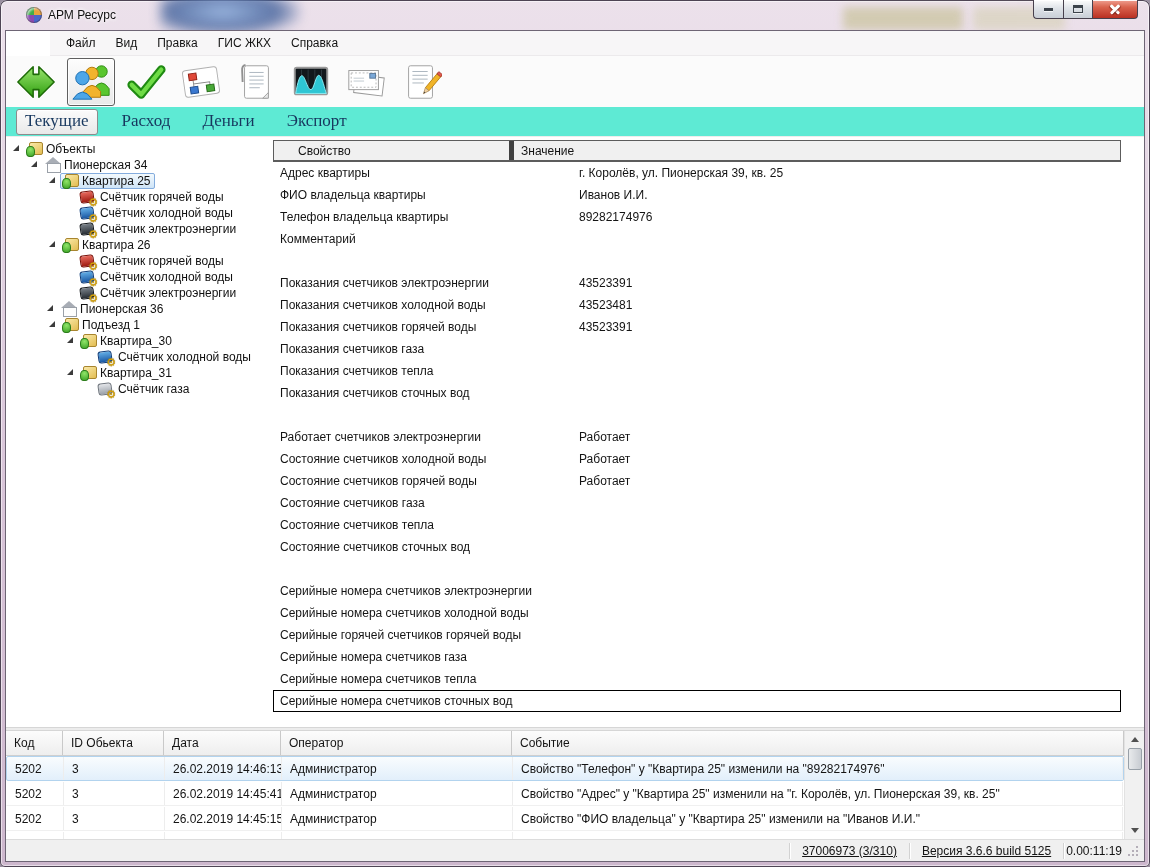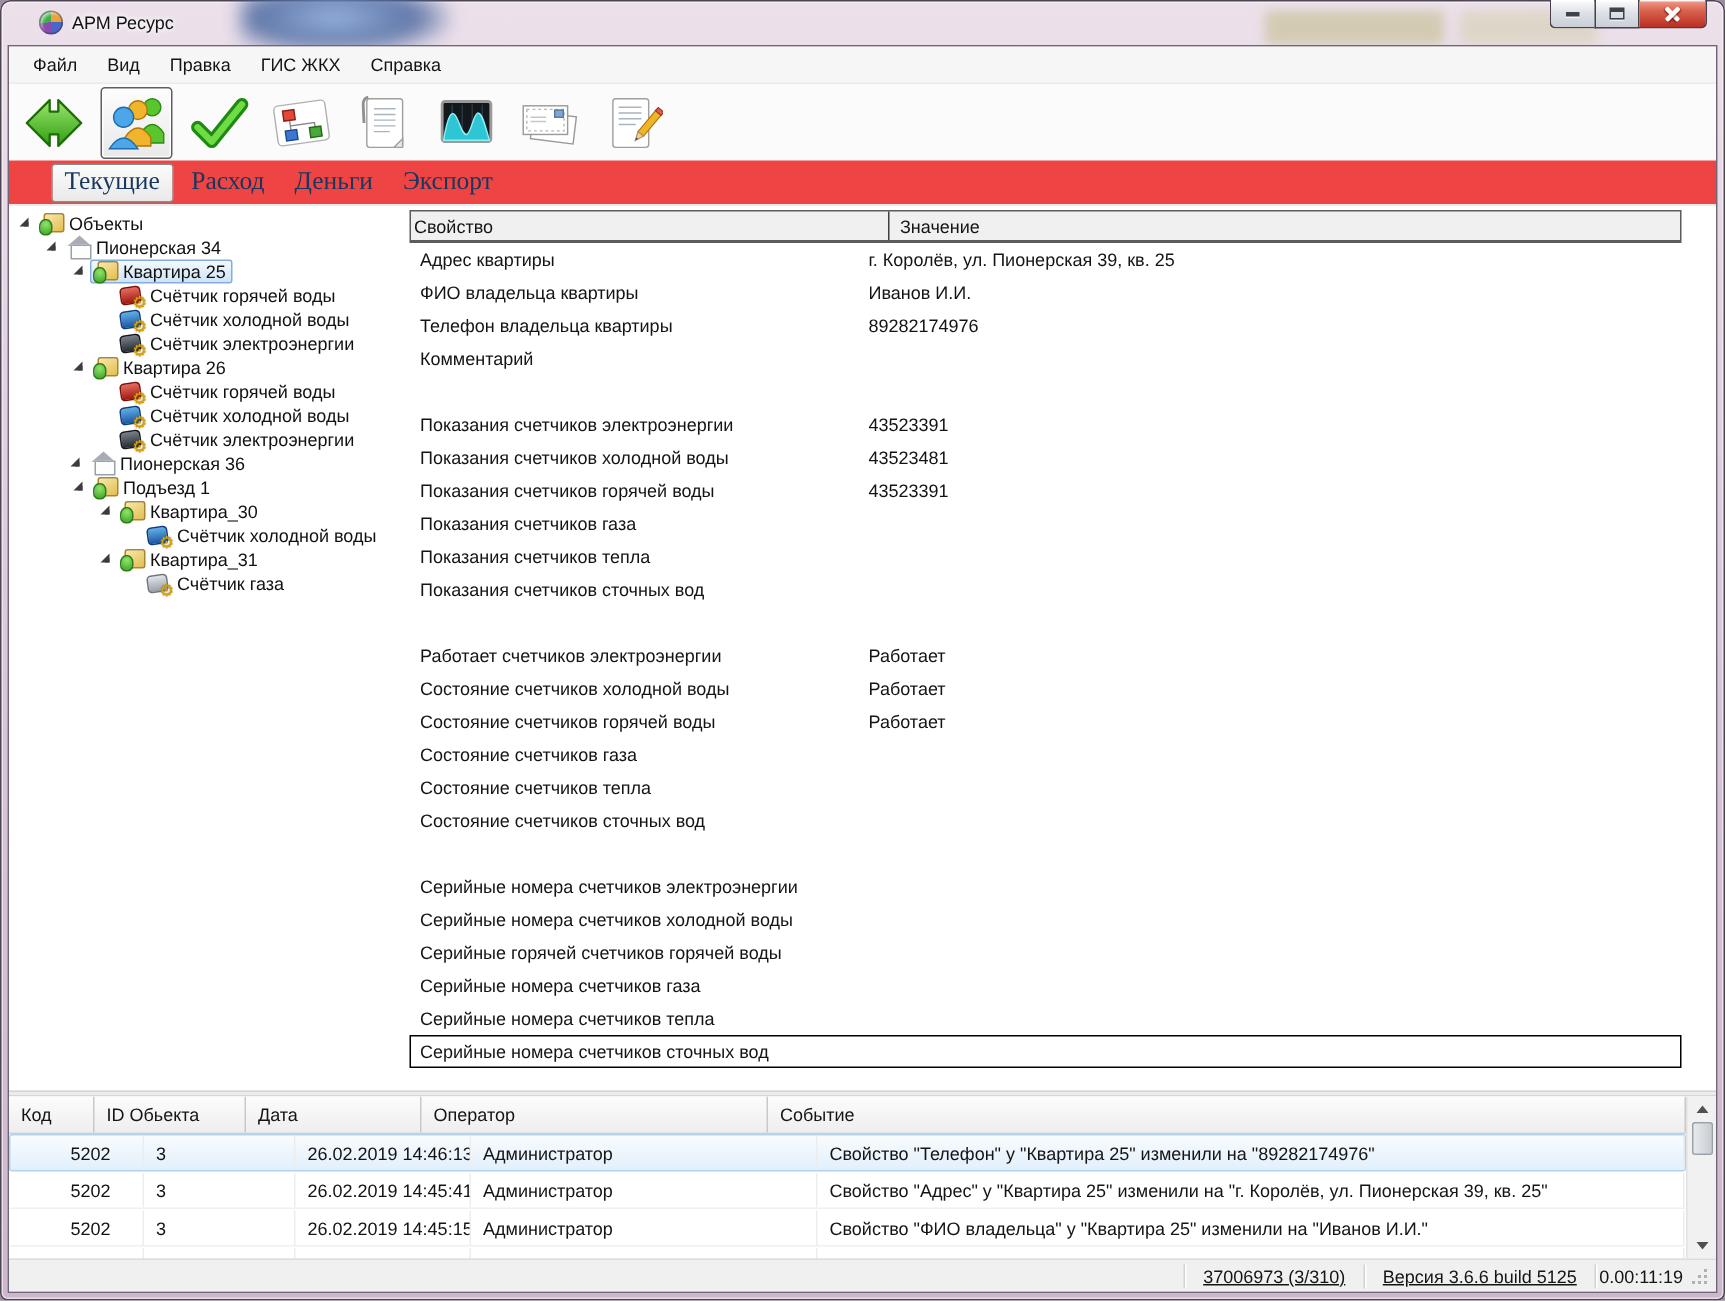--- a/index.html
+++ b/index.html
@@ -28,29 +28,29 @@
   .glyph-min{width:9px;height:3px;background:#3c434b;box-shadow:0 1px 0 rgba(255,255,255,.7);}
   .glyph-max{width:10px;height:8px;border:1px solid #3c434b;border-top-width:3px;background:transparent;box-shadow:0 1px 0 rgba(255,255,255,.6);}
   .glyph-close{position:relative;width:12px;height:12px;}
   .glyph-close::before,.glyph-close::after{content:'';position:absolute;left:0;top:5px;width:12px;height:2.6px;background:#fff;border-radius:1px;box-shadow:0 1px 1px rgba(90,10,0,.6);}
   .glyph-close::before{transform:rotate(45deg);}
   .glyph-close::after{transform:rotate(-45deg);}
   
   .frame{position:absolute;left:5px;right:5px;top:30px;bottom:5px;background:#fff;border:1px solid #6e6575;
     display:flex;flex-direction:column;overflow:hidden;}
   
-  .menubar{height:25px;background:#f7f6f7;display:flex;align-items:center;padding-left:6px;border-bottom:1px solid #eceaec;flex:none;}
+  .menubar{height:25px;background:#f7f6f7;display:flex;align-items:center;padding-left:6px;border-bottom:1px solid #eceaec;flex:none;margin-left:44px;}
   .menu-item{font-size:12px;color:#141414;padding:3px 10px;cursor:default;}
   
   .toolbar{height:51px;background:#fbfbfb;display:flex;align-items:center;padding-left:6px;gap:7px;flex:none;}
   .tool-btn{width:48px;height:48px;display:flex;align-items:center;justify-content:center;border:1px solid transparent;border-radius:3px;}
   .tool-btn.active{border-color:#5f5f5f;background:linear-gradient(180deg,#fdfdfd,#e9e9e9);box-shadow:inset 0 0 0 1px rgba(255,255,255,.8);}
   .tool-btn svg{display:block;}
   
-  .tabbar{height:30px;background:#ef4444;display:flex;align-items:center;padding-left:28px;gap:4px;flex:none;border-bottom:1px solid #ededed;}
+  .tabbar{height:30px;background:#5eead4;display:flex;align-items:center;padding-left:10px;gap:16px;flex:none;border-bottom:1px solid #ededed;}
   .tab{font-family:"Liberation Serif",serif;font-size:17px;color:#17375e;padding:1px 8px 3px;cursor:default;}
   .tab.active{border:1px solid #8c8c8c;border-radius:3px;background:linear-gradient(180deg,#fbfbfb,#e9e9e9);box-shadow:inset 0 1px 0 #fff;}
   
   .workspace{flex:1;display:flex;background:#fff;overflow:hidden;}
   .tree{width:262px;flex:none;padding-top:4px;overflow:hidden;}
   .tree-row{height:16px;display:flex;align-items:center;font-size:12px;color:#111;white-space:nowrap;cursor:default;}
   .expander{flex:none;width:10px;height:10px;position:relative;margin-right:2px;}
   .expander::before{content:'';position:absolute;left:1px;top:1px;border:3.5px solid transparent;border-bottom-color:#3c3c3c;border-right-color:#3c3c3c;}
   .expander.leaf::before{display:none;}
   .node-box{display:inline-flex;align-items:center;gap:3px;padding:0 3px 0 1px;border:1px solid transparent;border-radius:2px;height:16px;}
@@ -64,34 +64,34 @@
     content:'';position:absolute;left:0;top:1px;width:12px;height:10px;border-radius:3px;transform:rotate(-8deg);}
   .ticon-meter-hot::before{background:linear-gradient(180deg,#e86a5e,#9e1a10);border:1px solid #7a1008;}
   .ticon-meter-cold::before{background:linear-gradient(180deg,#63aee6,#1a57a3);border:1px solid #0f3d7a;}
   .ticon-meter-electric::before{background:linear-gradient(180deg,#788088,#262c32);border:1px solid #14181c;}
   .ticon-meter-gas::before{background:linear-gradient(180deg,#e2e4e8,#9aa0a8);border:1px solid #70767e;}
   .ticon-meter-hot::after,.ticon-meter-cold::after,.ticon-meter-electric::after,.ticon-meter-gas::after{
     content:'⚙';position:absolute;right:-1px;bottom:-3px;font-size:11px;line-height:11px;color:#d9a40a;text-shadow:0 0 1px #7a5d00;}
   
   .props{flex:1;padding:3px 23px 0 5px;overflow:hidden;}
   .prop-header{display:flex;height:22px;background:#f0f0f0;border:1px solid #5c5c5c;border-bottom-width:2px;align-items:center;font-size:12px;color:#141414;}
-  .prop-header .h-name{width:319px;flex:none;padding-left:2px;border-right:1px solid #404040;align-self:stretch;display:flex;align-items:center;}
+  .prop-header .h-name{width:240px;flex:none;padding-left:24px;border-right:5px solid #404040;align-self:stretch;display:flex;align-items:center;}
   .prop-header .h-value{padding-left:7px;}
   .prop-row{display:flex;height:22px;align-items:center;font-size:12px;color:#141414;border:1px solid transparent;}
   .prop-row .p-name{width:297px;flex:none;padding-left:6px;white-space:nowrap;}
   .prop-row .p-value{flex:1;padding-left:8px;white-space:nowrap;}
   .prop-row.focused{border-color:#000;}
   
   .splitter{height:4px;background:#ececec;border-top:1px solid #d6d6d6;border-bottom:1px solid #d6d6d6;flex:none;cursor:row-resize;}
   
   .log{height:108px;flex:none;display:flex;background:#fff;overflow:hidden;}
   .log-main{flex:1;overflow:hidden;}
   .log-header{display:flex;height:25px;background:linear-gradient(180deg,#fcfcfc,#eeeeee);border-bottom:1px solid #cfcfcf;font-size:12px;color:#141414;align-items:center;}
   .log-header .cell{border-right:1px solid #c9c9c9;align-self:stretch;display:flex;align-items:center;}
-  .log-row{display:flex;height:25px;font-size:12px;color:#141414;align-items:center;border:1px solid transparent;border-bottom-color:#f0f0f0;padding-left:32px;}
+  .log-row{display:flex;height:25px;font-size:12px;color:#141414;align-items:center;border:1px solid transparent;border-bottom-color:#f0f0f0;}
   .log-row .cell{border-right:1px solid #ededed;align-self:stretch;display:flex;align-items:center;white-space:nowrap;overflow:hidden;}
   .log-row.selected{background:linear-gradient(180deg,#f9fcfe,#e2effb);border:1px solid #b2d3ee;border-radius:2px;}
   .cell{padding-left:8px;}
   .c0{width:57px;flex:none;}
   .c1{width:101px;flex:none;}
   .c2{width:117px;flex:none;}
   .c3{width:231px;flex:none;}
   .c4{flex:1;}
   
   .vscroll{width:20px;flex:none;background:#f1f1f1;border-left:1px solid #e2e2e2;display:flex;flex-direction:column;align-items:center;}

